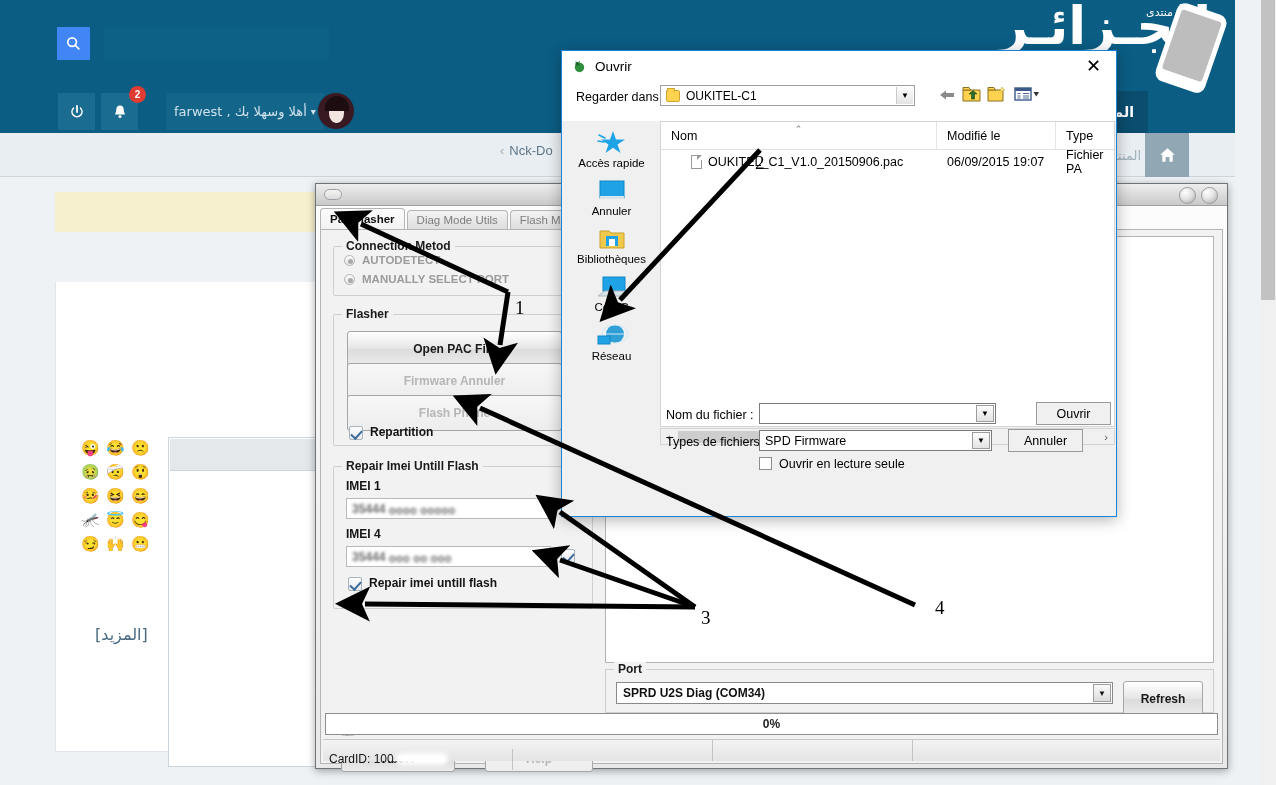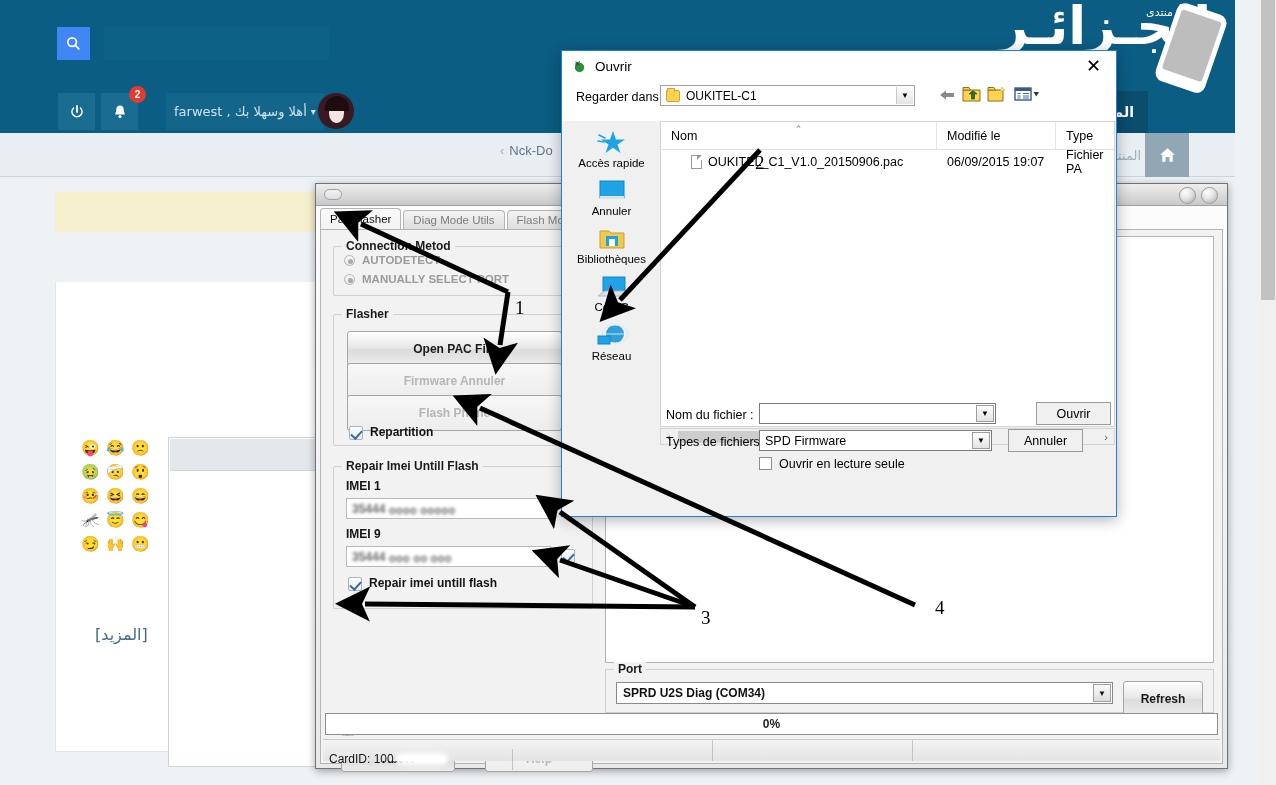--- a/index.html
+++ b/index.html
@@ -176,21 +176,21 @@
     position:absolute; left:4px; top:25px; height:20px; display:flex;
     align-items:flex-end; gap:2px;
   }
   .fl-tab {
     height:19px; padding:0 9px; font-size:11.5px; color:#7d7d7d;
     background:linear-gradient(#f3f3f3,#dedede);
     border:1px solid #b4b4b4; border-bottom:none;
     border-radius:4px 4px 0 0; display:flex; align-items:center; cursor:pointer;
   }
   .fl-tab.active {
-    color:#111; font-weight:normal; height:21px;
+    color:#111; font-weight:bold; height:21px;
     background:linear-gradient(#fcfcfc,#f2f2f2);
     margin-top:24px;
   }
   .fl-body {
     position:absolute; left:4px; top:45px; right:4px; bottom:4px;
     background:#f2f2f2; border:1px solid #b4b4b4;
   }
 
   .fl-left { position:absolute; left:6px; top:6px; width:272px; bottom:6px; }
   .group {
@@ -530,21 +530,21 @@
       </div>
 
       <div class="group" id="grp-imei">
         <span class="group-title">Repair Imei Untill Flash</span>
         <span class="lbl-b" style="left:12px; top:12px;">IMEI 1</span>
         <div class="tf" style="left:12px; top:31px; width:205px;">
           <span class="redact">35444 ۞۞۞۞ ۞۞۞۞۞</span>
         </div>
         <span class="cbx on" style="left:227px; top:34px;"></span>
 
-        <span class="lbl-b" style="left:12px; top:60px;">IMEI 9</span>
+        <span class="lbl-b" style="left:12px; top:60px;">IMEI 4</span>
         <div class="tf" style="left:12px; top:79px; width:205px;">
           <span class="redact">35444 ۞۞۞ ۞۞ ۞۞۞</span>
         </div>
         <span class="cbx on" style="left:227px; top:82px;"></span>
 
         <span class="cbx on" style="left:14px; top:110px;"></span>
         <span class="cbx-lbl" style="left:35px; top:109px;">Repair imei untill flash</span>
       </div>
 
       <span class="cbx dis on" style="left:14px; top:486px;"></span>

